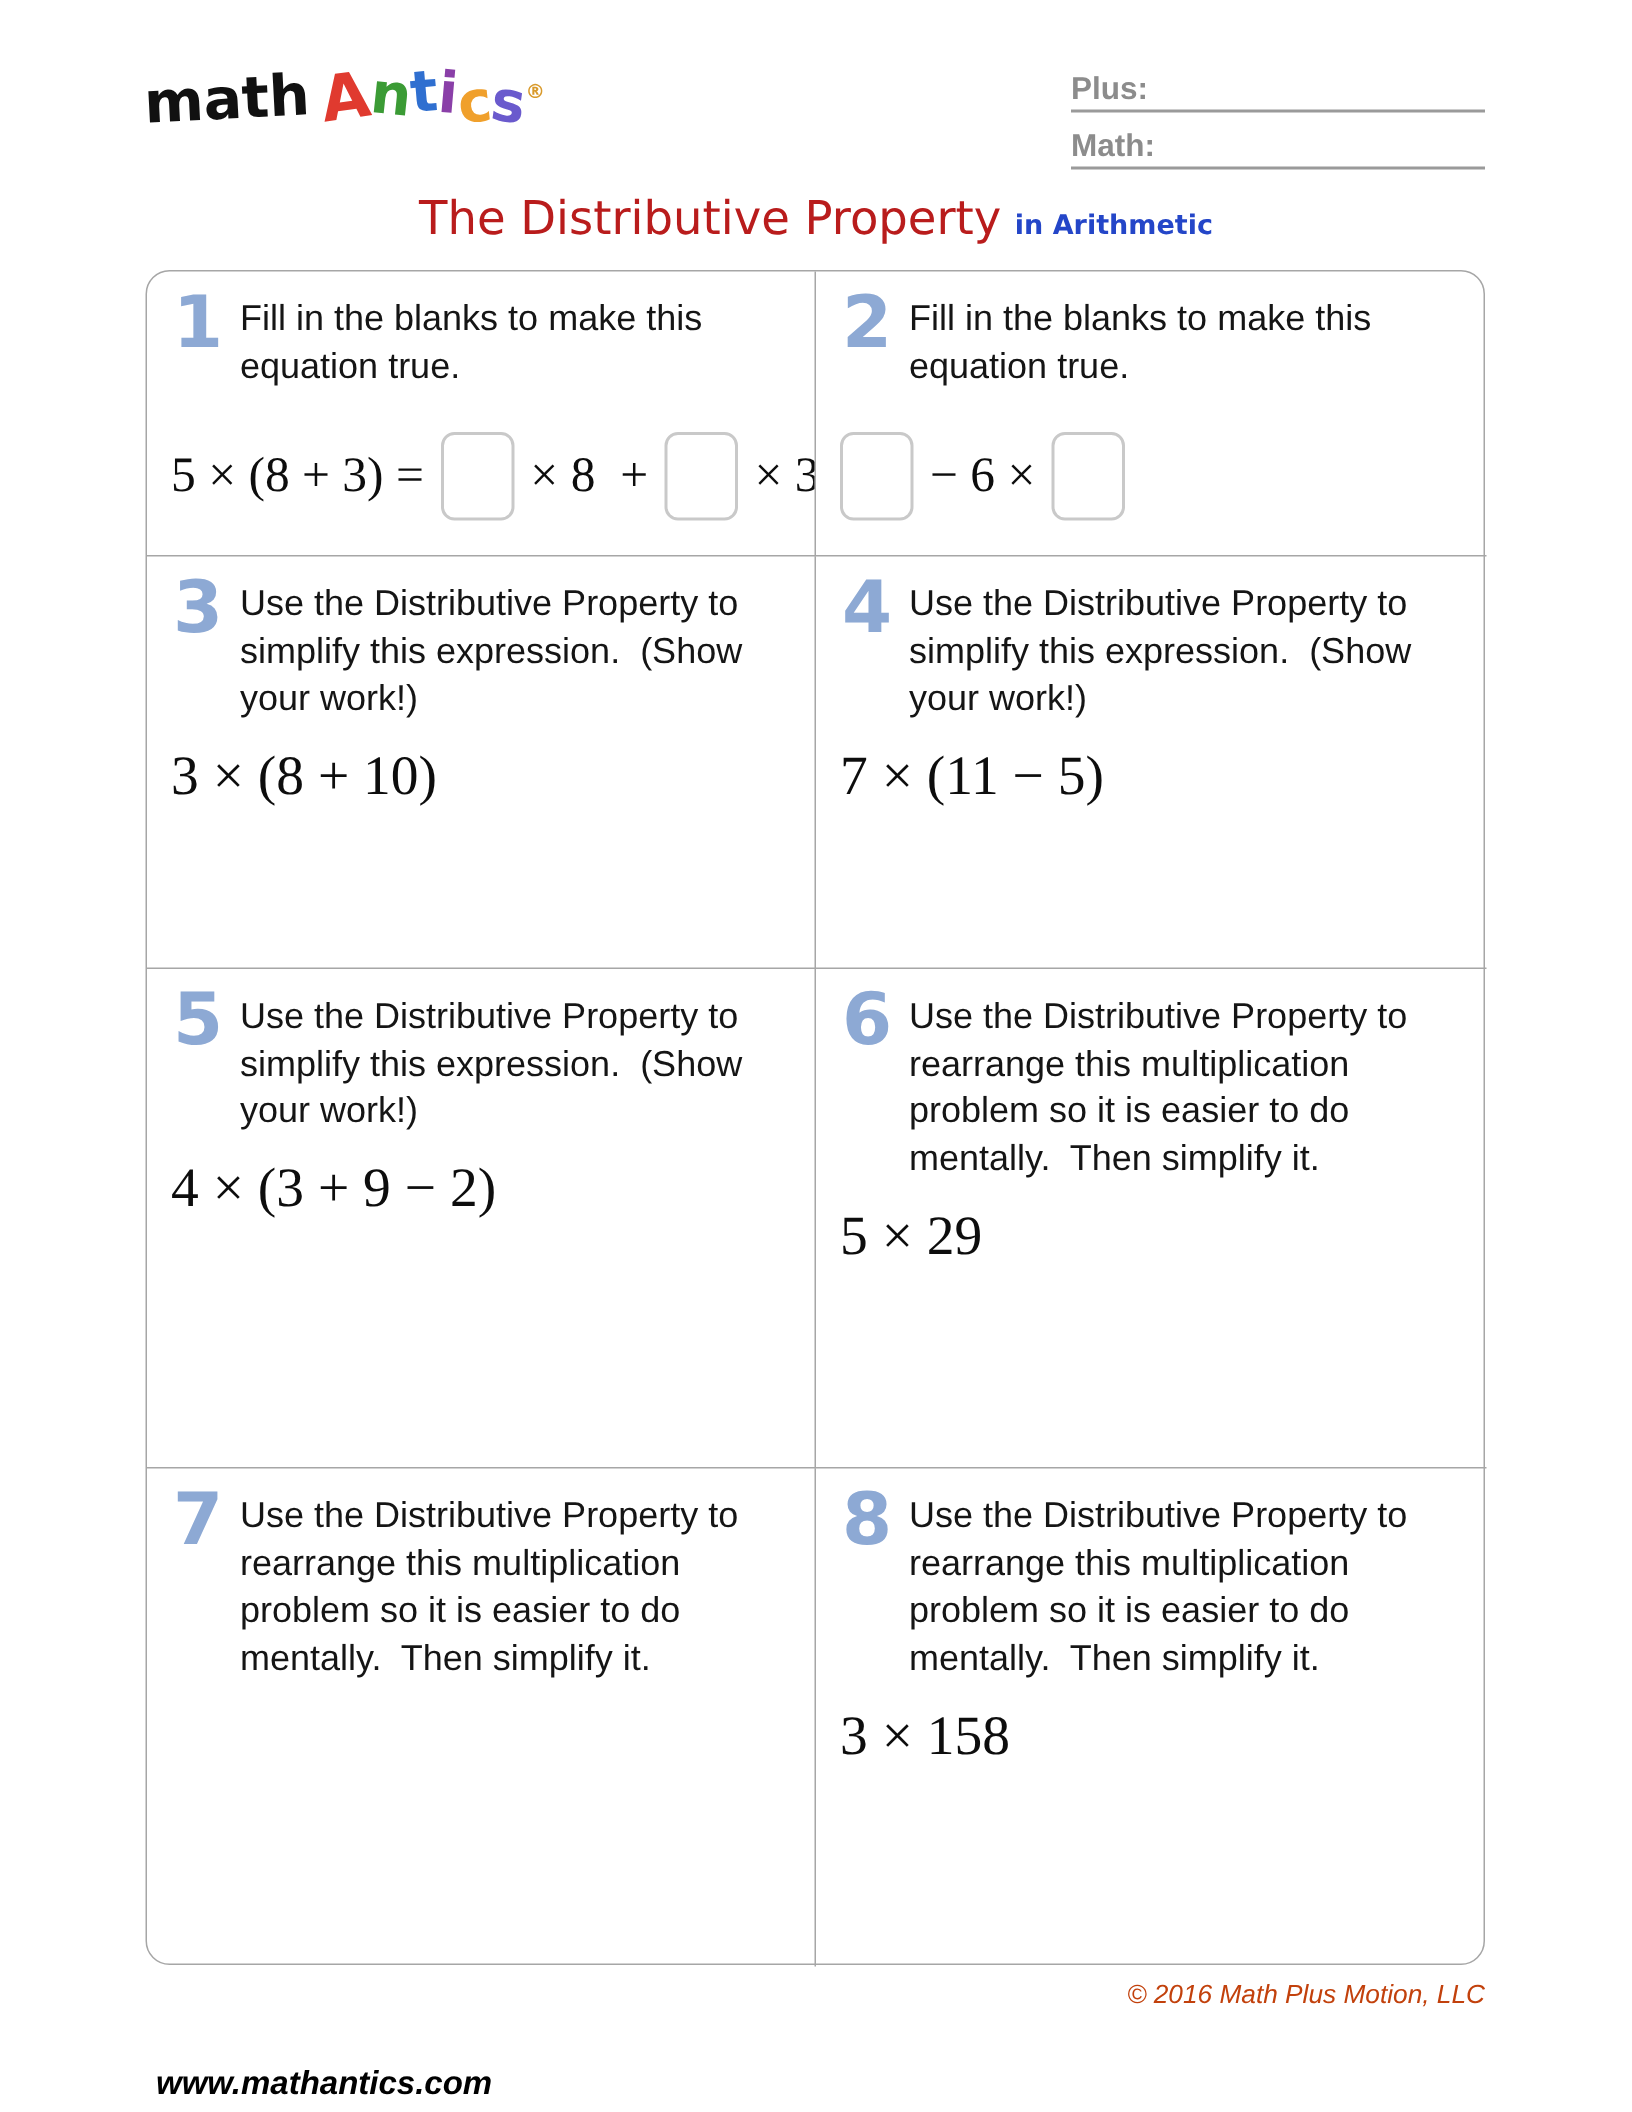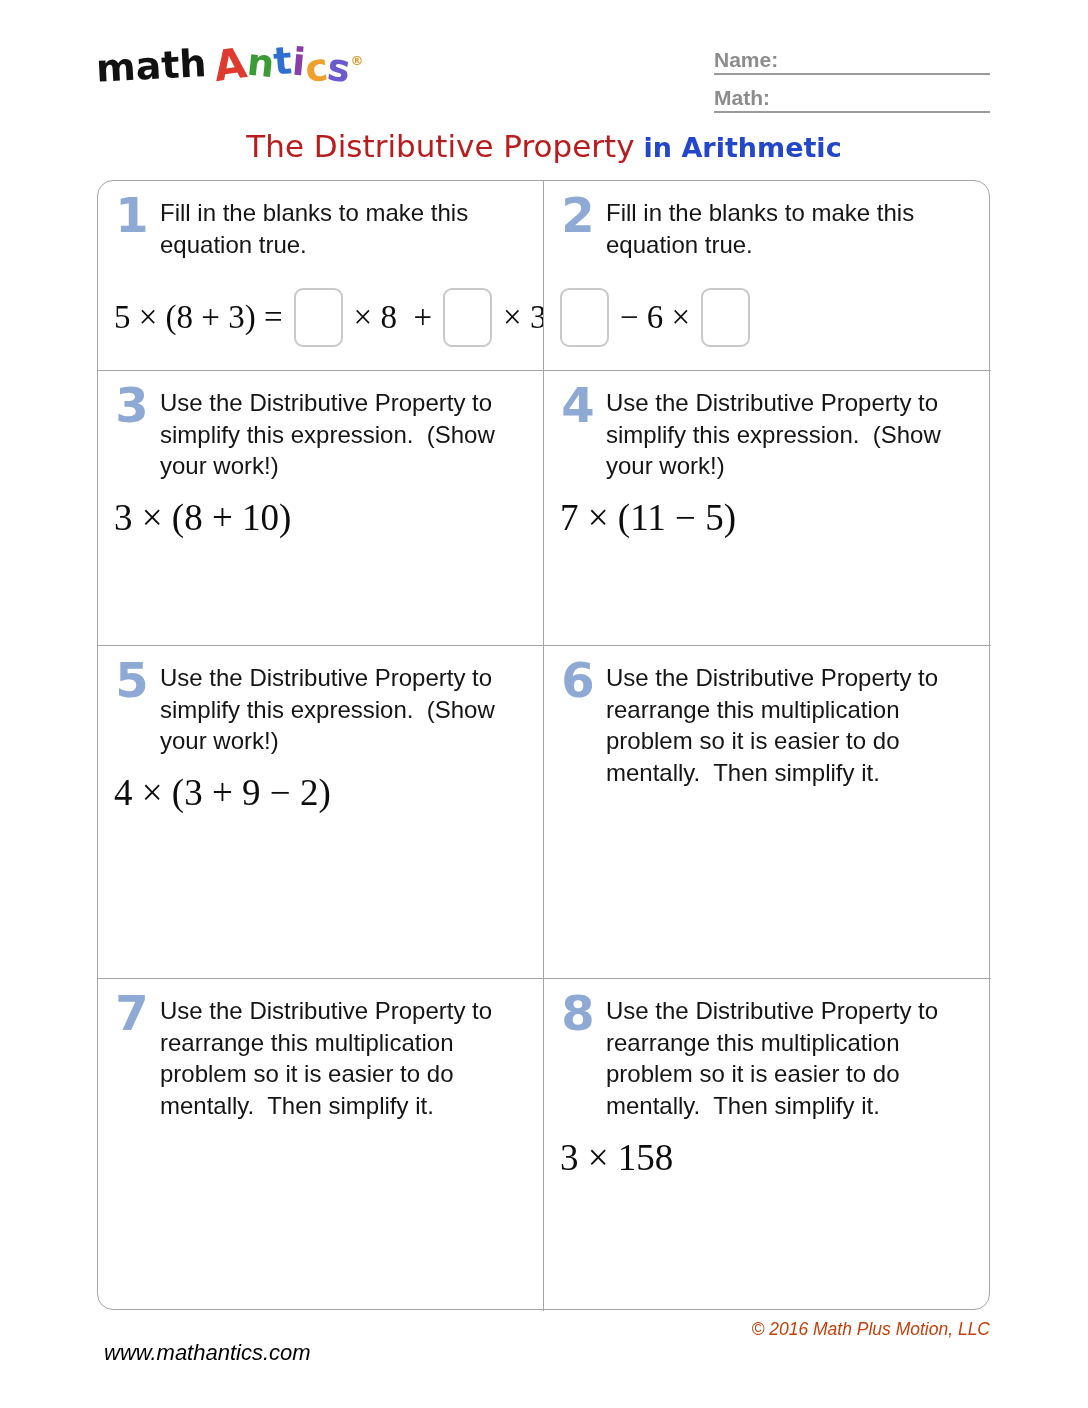--- a/index.html
+++ b/index.html
@@ -25,21 +25,21 @@
 
   
   .field{position:absolute;left:714px;width:276px;border-bottom:2px solid #9a9a9a;padding-bottom:1px;}
   .field-name{top:48px;}
   .field-date{top:86px;}
   .field-label{color:#8c8c8c;font-weight:bold;font-size:21px;font-family:"Liberation Sans", sans-serif;}
 
   
   .title{position:absolute;top:128px;left:0;width:100%;text-align:center;white-space:nowrap;}
   .title-main{font-family:"DejaVu Sans", sans-serif;font-weight:normal;font-size:31px;color:#b91c1c;}
-  .title-sub{font-family:"DejaVu Sans", sans-serif;font-weight:bold;font-size:27px;color:#2446c8;margin-left:9px;}
+  .title-sub{font-family:"DejaVu Sans", sans-serif;font-weight:bold;font-size:18px;color:#2446c8;margin-left:9px;}
 
   
   .sheet{
     position:absolute;left:97px;top:180px;width:893px;height:1130px;
     display:grid;grid-template-columns:446px 447px;grid-template-rows:190px 275px 333px 332px;
     border:1.5px solid #a6a6a6;border-radius:16px;box-sizing:border-box;background:#fff;
   }
   .cell{
     border-right:1px solid #a6a6a6;border-bottom:1px solid #a6a6a6;
     padding:13px 8px 0 16px;box-sizing:border-box;overflow:hidden;
@@ -63,34 +63,34 @@
   }
   .eq-lg{font-size:37px;}
   .eq-sm{font-size:33px;margin-top:28px;}
   .eq-text{white-space:pre;}
   .eq-box{
     width:45px;height:55px;border:2px solid #c9c9c9;border-radius:9px;
     background:#fff;flex:none;
   }
 
   
-  .footer-site{position:absolute;left:104px;top:1340px;font-weight:normal;font-style:italic;font-size:22px;color:#000;text-align:center;}
+  .footer-site{position:absolute;left:104px;top:1376px;font-weight:bold;font-style:italic;font-size:22px;color:#000;text-align:center;}
   .footer-copy{position:absolute;right:98px;top:1319px;font-style:italic;font-size:17.5px;color:#c2410c;}
 </style>
 </head>
 <body>
 
 <div class="logo">
   <div class="logo-line1">
     <span class="logo-math">math</span><span class="antics"><span style="color: rgb(224, 58, 47);">A</span><span style="color: rgb(59, 155, 53);">n</span><span style="color: rgb(47, 111, 208);">t</span><span style="color: rgb(138, 63, 168);">i</span><span style="color: rgb(240, 160, 44);">c</span><span style="color: rgb(106, 90, 205);">s</span></span><span class="logo-reg">®</span>
   </div>
 </div>
 
 <div class="field field-name" style="position:absolute;top:48px;">
-  <span class="field-label">Name:</span>
+  <span class="field-label">Plus:</span>
 </div>
 <div class="field field-date" style="position:absolute;top:86px;">
   <span class="field-label">Math:</span>
 </div>
 
 <div class="title">
   <span class="title-main">The Distributive Property</span><span class="title-sub">in Arithmetic</span>
 </div>
 
 <div class="sheet">
@@ -149,20 +149,23 @@
     <div class="equation eq-lg">
         <span class="eq-text">4 × (3 + 9 − 2)</span>
       </div>
   </div>
 
   <div class="cell">
     <div class="q-head">
       <div class="q-num">6</div>
       <div class="q-prompt">Use the Distributive Property to rearrange this multiplication problem so it is easier to do mentally.  Then simplify it.</div>
     </div>
+    <div class="equation eq-lg">
+        <span class="eq-text">5 × 29</span>
+      </div>
   </div>
 
   <div class="cell">
     <div class="q-head">
       <div class="q-num">7</div>
       <div class="q-prompt">Use the Distributive Property to rearrange this multiplication problem so it is easier to do mentally.  Then simplify it.</div>
     </div>
   </div>
 
   <div class="cell">

